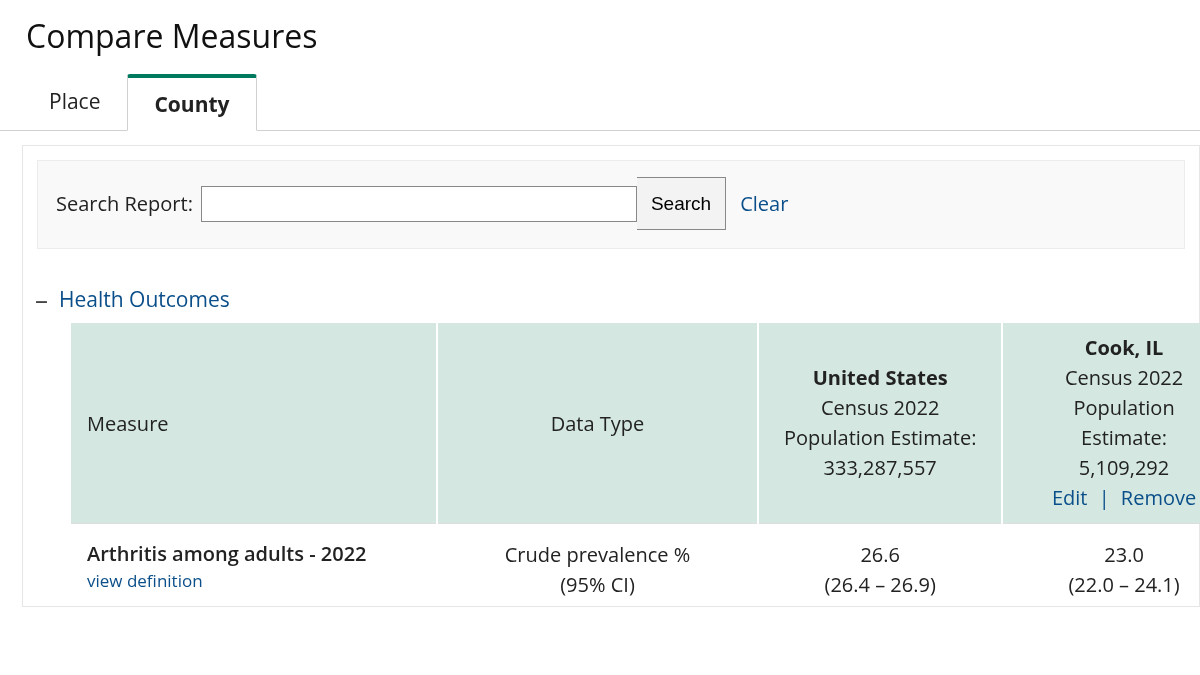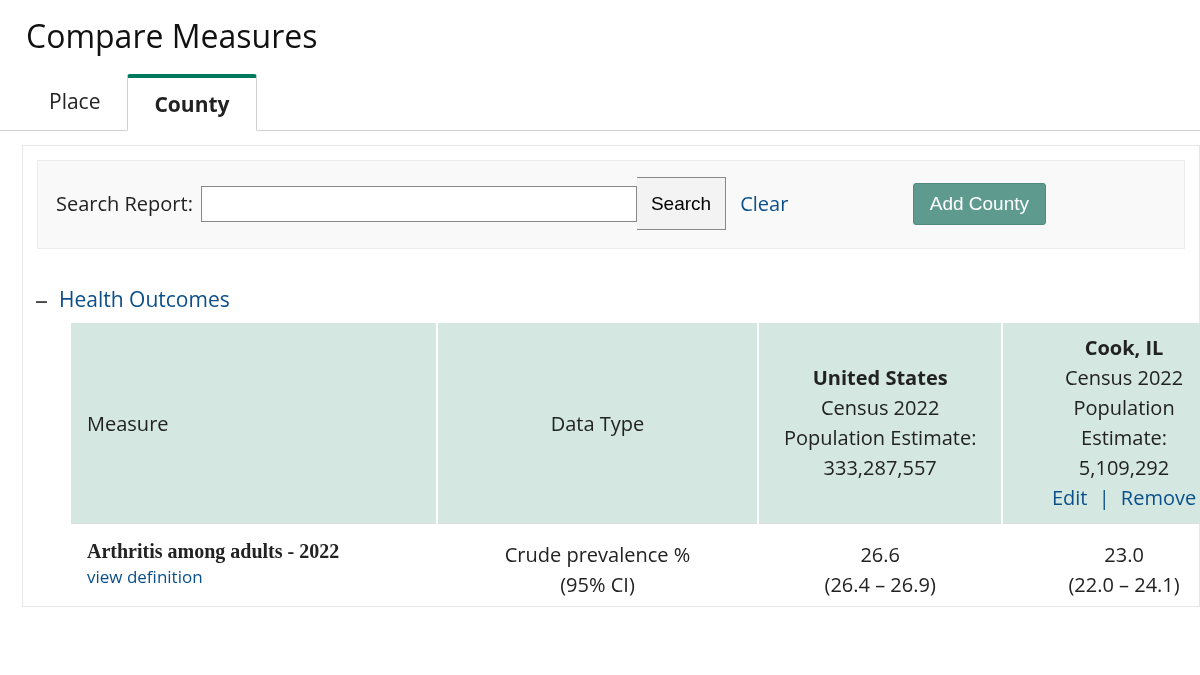--- a/index.html
+++ b/index.html
@@ -162,21 +162,21 @@
       font-size: 20px;
       padding-top: 16px !important;
       padding-bottom: 6px !important;
       vertical-align: top !important;
       border-top: 1px solid #ddd;
     }
     .measure-name {
       text-align: left !important;
       padding-left: 16px !important;
     }
-    .measure-title { font-weight: 600; display: block; font-family: Liberation Serif, serif; }
+    .measure-title { font-weight: 600; display: block; }
     .measure-def { color: #0b4f8a; font-size: 17px; cursor: pointer; display: block; margin-top: 2px; }
     .val-line { display: block; line-height: 1.5; }
   </style>
 </head>
 <body>
 
 <h1 class="page-title">Compare Measures</h1>
 
 <div class="tabs">
   <div class="tab">Place</div>
@@ -184,21 +184,20 @@
 </div>
 
 <div class="panel">
 
   <div class="search-bar">
     <span class="search-label">Search Report:</span>
     <input class="search-input" type="text" placeholder="" style="">
     <button class="search-btn">Search</button>
     <span class="clear-link">Clear</span>
     <span class="spacer"></span>
-    <button class="add-btn">Add County</button>
   </div>
 
 
   <div class="section-header">
     <span class="toggle-icon">–</span>
     <span class="section-link">Health Outcomes</span>
   </div>
 
   <table class="measure-table">
     <thead>

